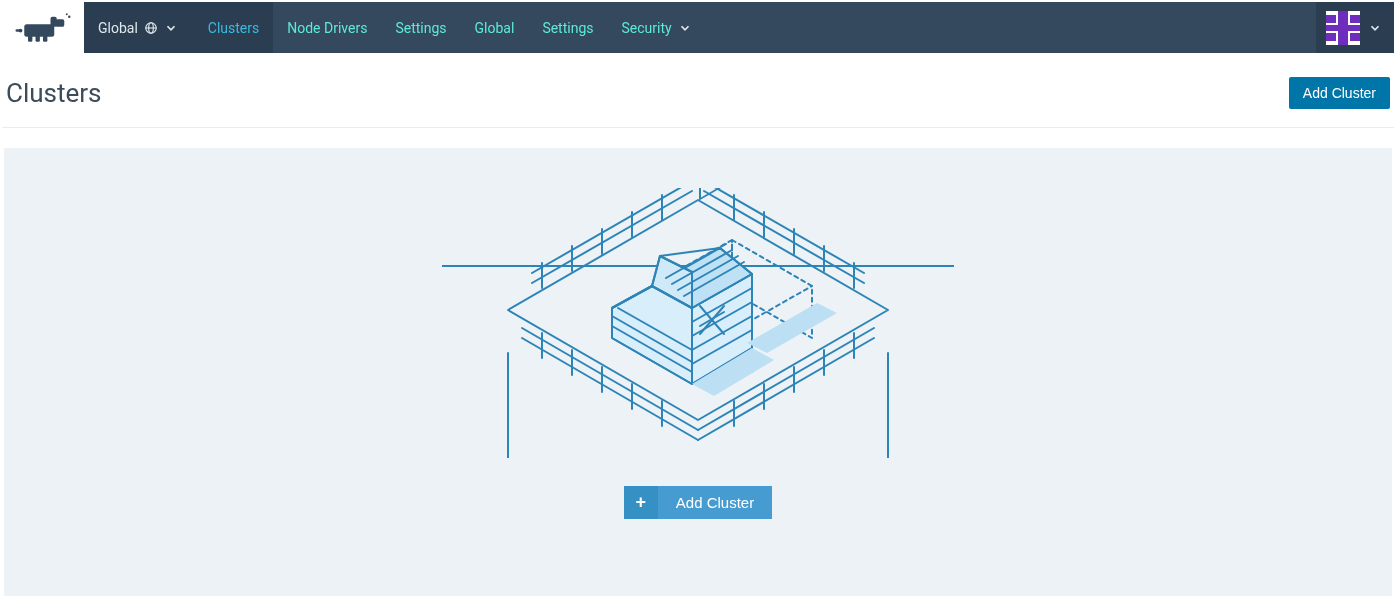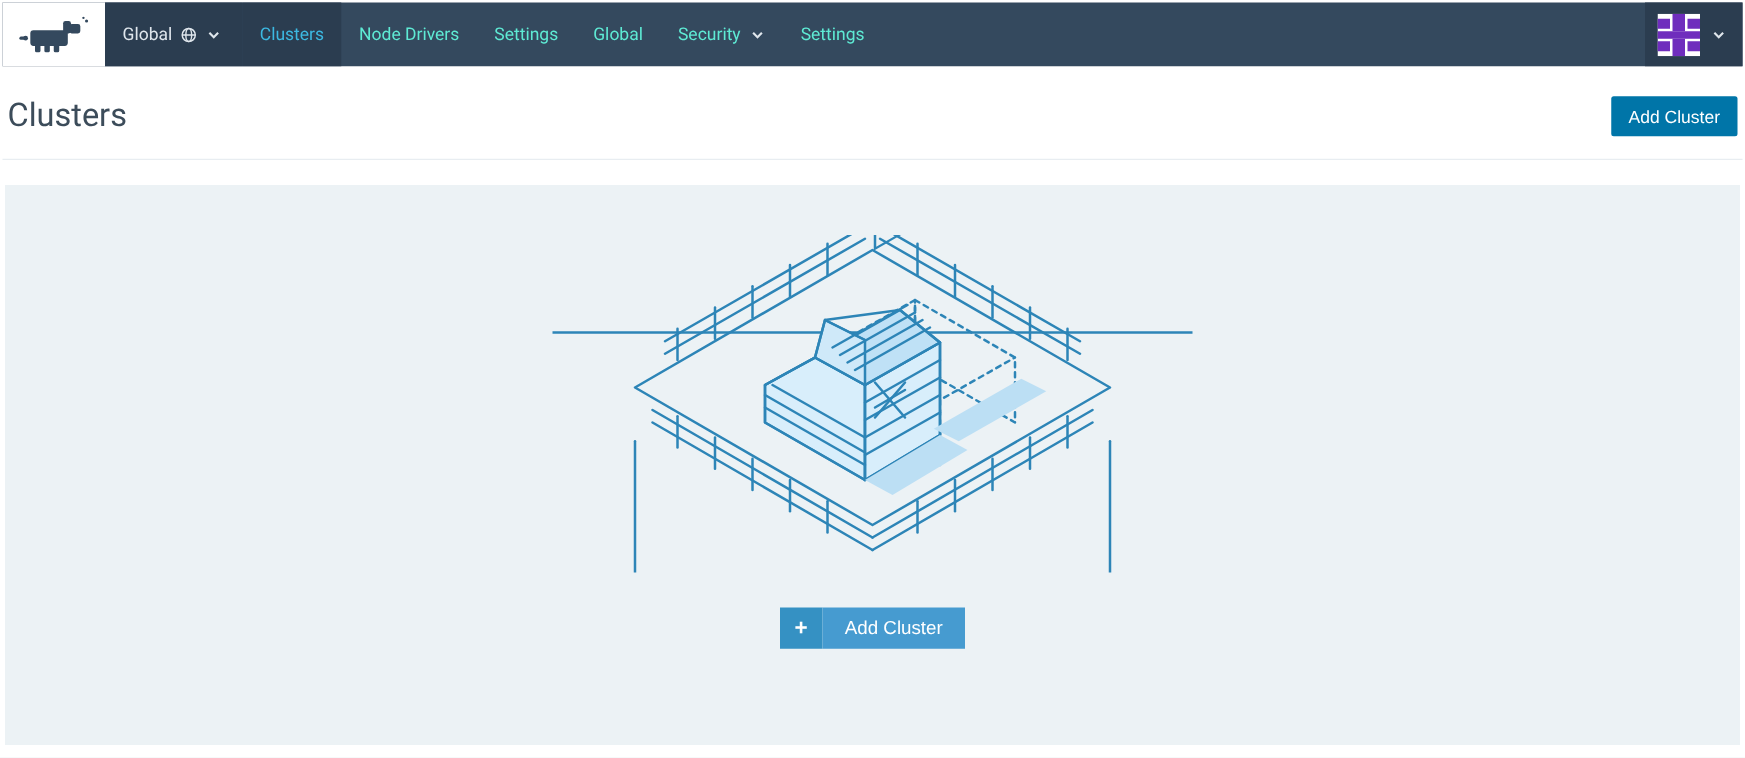--- a/index.html
+++ b/index.html
@@ -183,27 +183,27 @@
     <div class="nav-tab">
       <span>Node Drivers</span>
     </div>
     <div class="nav-tab">
       <span>Settings</span>
     </div>
     <div class="nav-tab">
       <span>Global</span>
     </div>
     <div class="nav-tab">
+      <span>Settings</span>
+    </div>
+    <div class="nav-tab">
       <span>Security</span>
       <svg class="chevron-down chev" viewBox="0 0 24 24" width="12" height="12" fill="none" stroke="#dfe6ec" stroke-width="3">
         <polyline points="6 9 12 15 18 9"></polyline>
       </svg>
-    </div>
-    <div class="nav-tab">
-      <span>Settings</span>
     </div>
   </div>
 
   <div class="nav-spacer"></div>
 
   <div class="user-menu">
     <svg width="34" height="34" viewBox="0 0 34 34">
       <rect width="34" height="34" fill="#ffffff"></rect>
       <rect x="0" y="4" width="10" height="8" fill="#6f2dbd"></rect>
       <rect x="24" y="4" width="10" height="8" fill="#6f2dbd"></rect>

